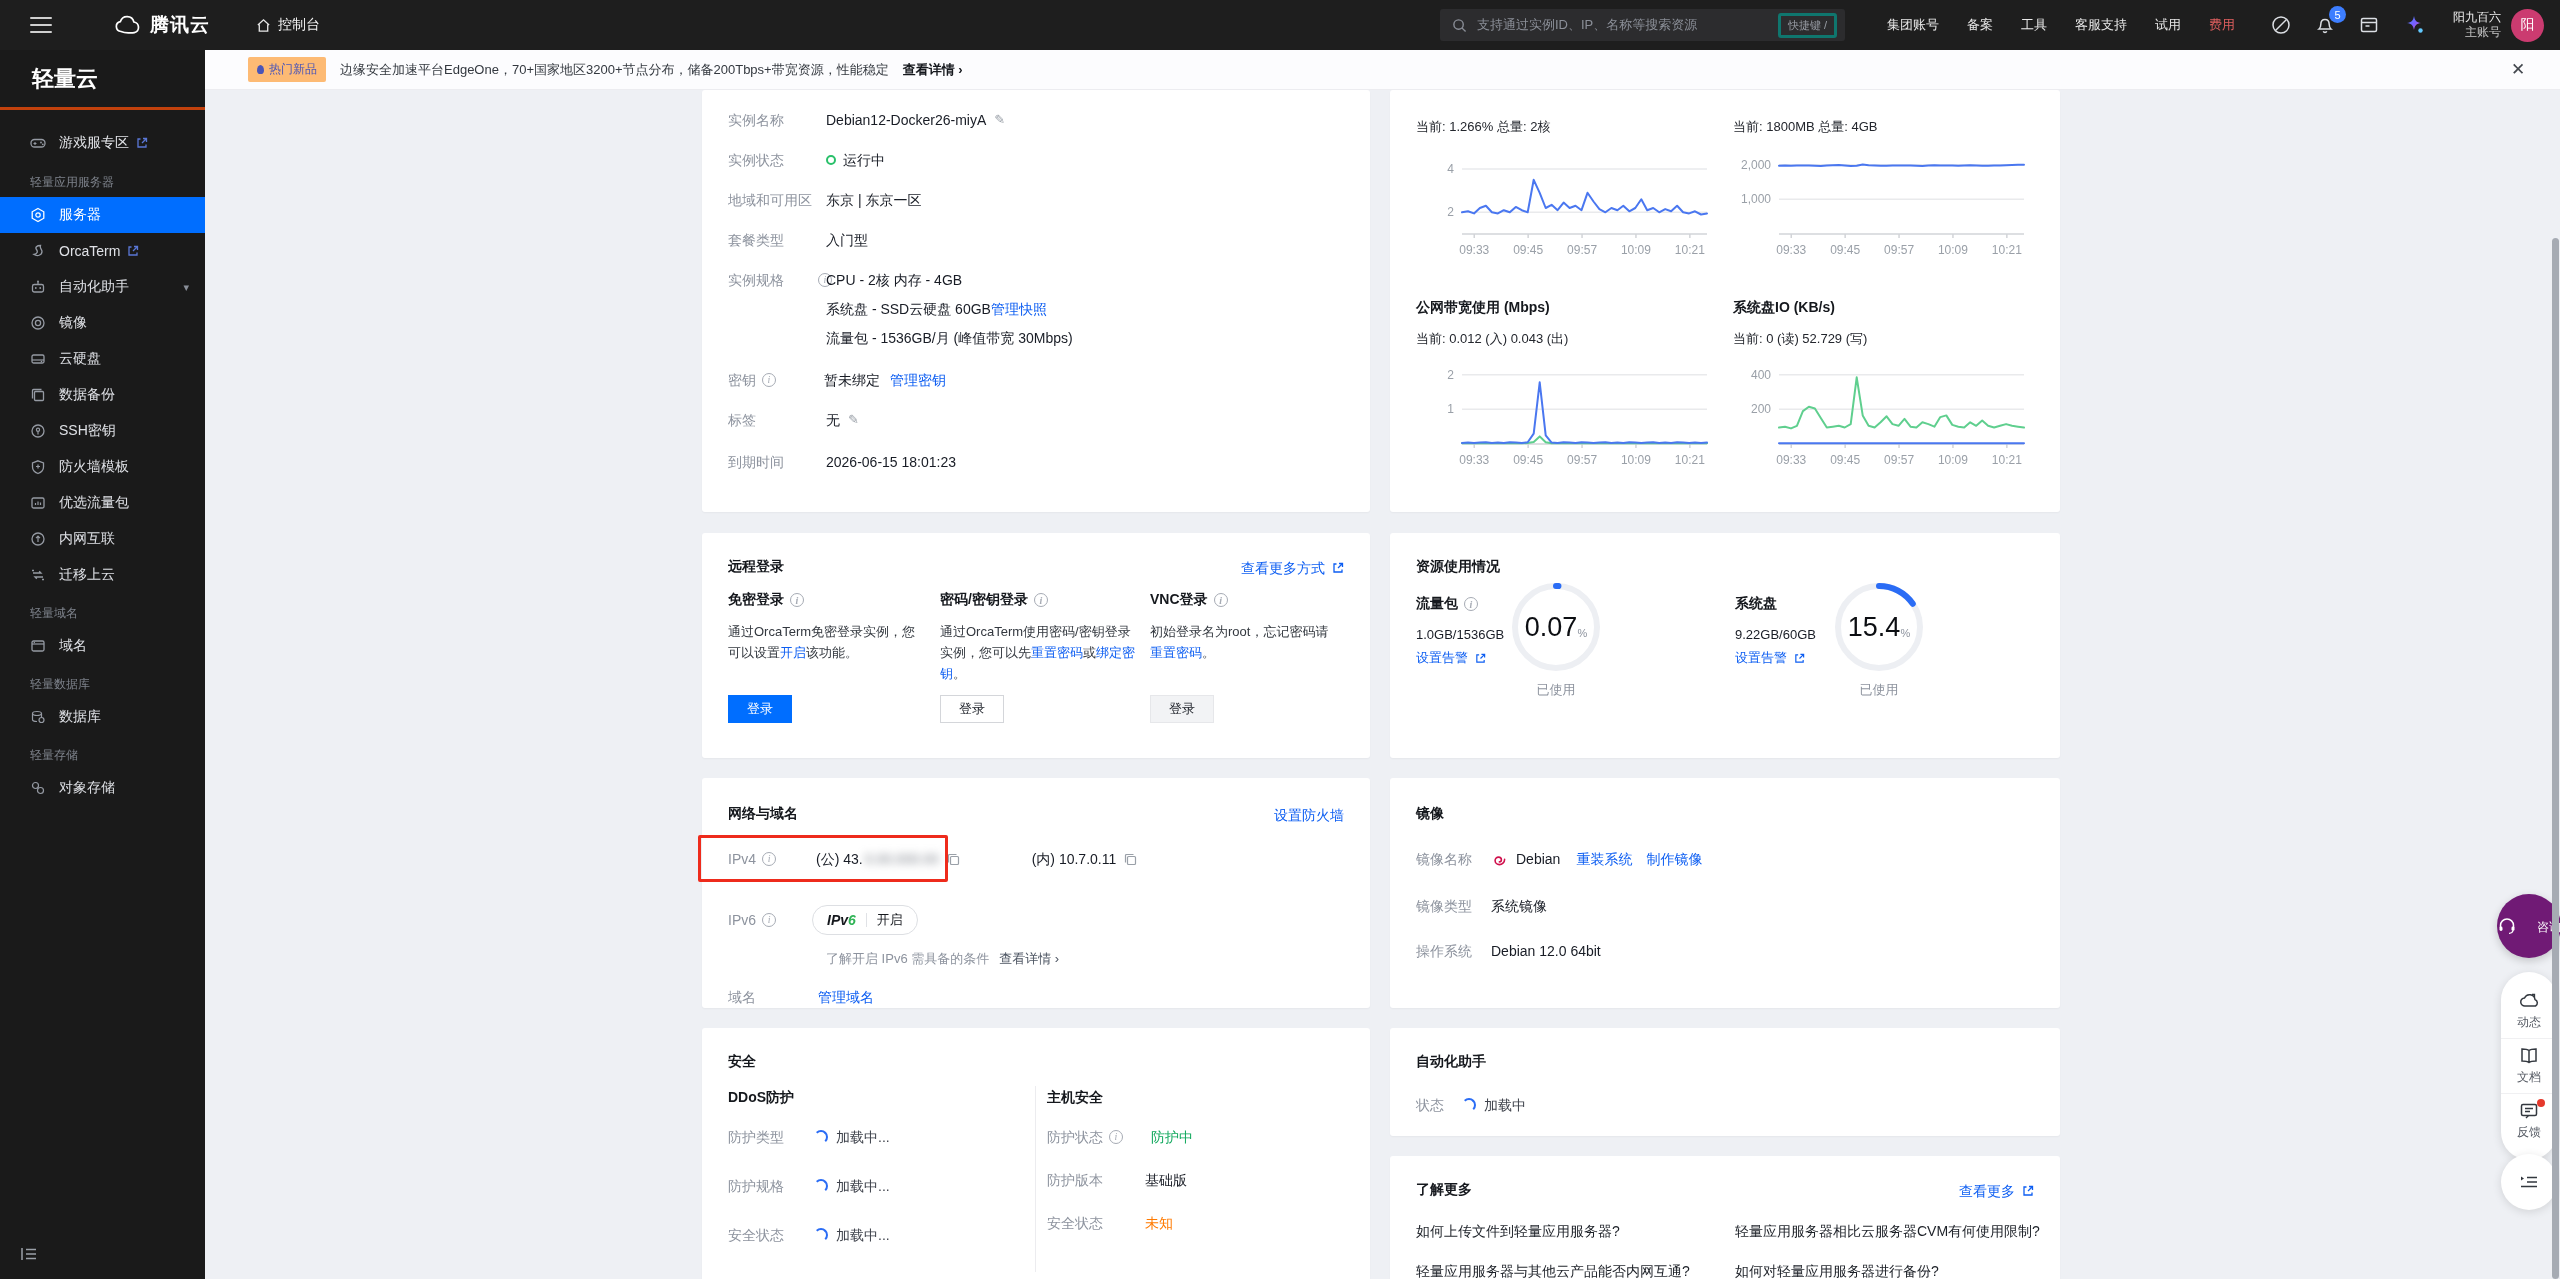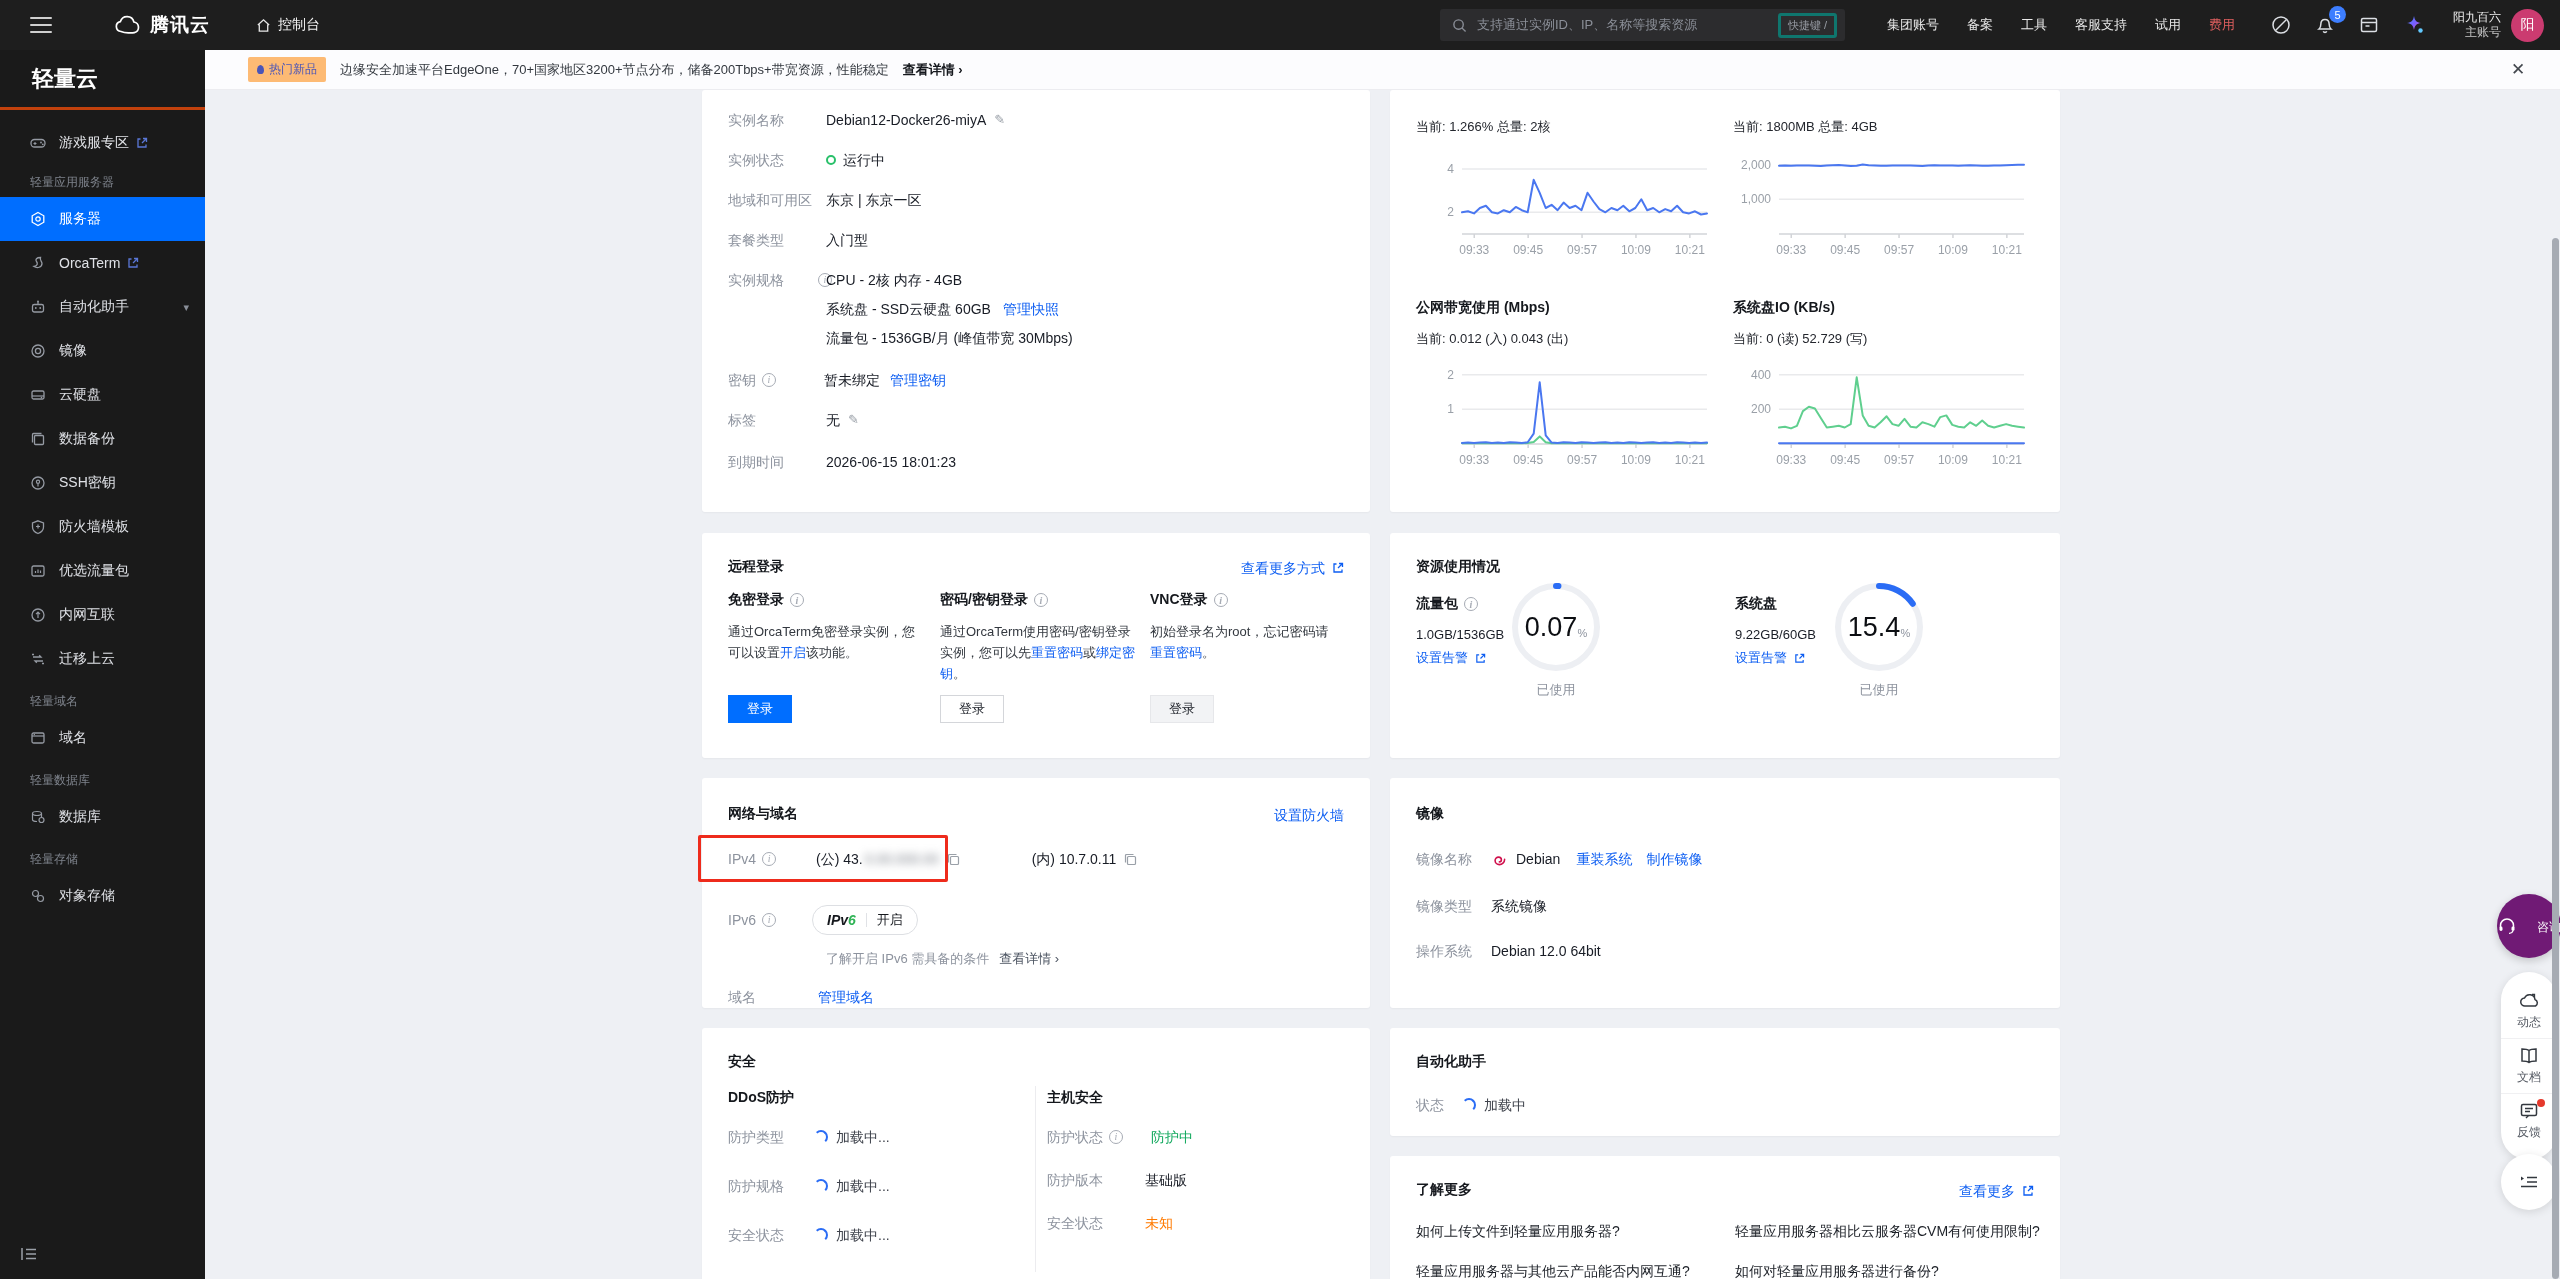--- a/index.html
+++ b/index.html
@@ -34,21 +34,21 @@
   .tb-user .n1 { color:#f0f0f0; }
   .tb-user .n2 { color:#c9c9c9; }
   .tb-avatar { width:33px; height:33px; border-radius:50%; background:#cb3b70; color:#fff; font-size:14px;
     display:flex; align-items:center; justify-content:center; cursor:pointer; }
 
   
   #sidebar { position:absolute; left:0; top:50px; width:205px; height:1229px; background:#1a1a1a; z-index:20; }
   .sb-title { color:#fff; font-size:22px; font-weight:bold; padding:14px 0 13px 32px; border-bottom:3px solid #c2410c; }
   .sb-game { display:flex; align-items:center; padding:10px 0 10px 30px; margin-top:14px; color:#e2e4e8; font-size:14px; cursor:pointer; }
   .sb-section { color:#7e838c; font-size:12px; padding:12px 0 6px 30px; }
-  .sb-item { display:flex; align-items:center; height:44px; padding-left:30px; color:#dfe1e6; font-size:14px; cursor:pointer; position:relative; }
+  .sb-item { display:flex; align-items:center; height:36px; padding-left:30px; color:#dfe1e6; font-size:14px; cursor:pointer; position:relative; }
   .sb-item.active { background:#006eff; color:#fff; }
   .sb-item .sb-ic { width:16px; height:16px; margin-right:13px; flex:none; display:flex; align-items:center; justify-content:center; }
   .sb-game .sb-ic { width:16px; height:16px; margin-right:13px; display:flex; align-items:center; }
   .ext-ic { margin-left:7px; display:flex; }
   .sb-chev { position:absolute; right:16px; color:#8a8f99; font-size:11px; }
   .sb-collapse { position:absolute; left:20px; bottom:14px; cursor:pointer; }
 
   
   #banner { position:absolute; left:205px; top:50px; width:2355px; height:40px; background:#fcfcfe;
     border-bottom:1px solid #ececf0; display:flex; align-items:center; z-index:10; }
@@ -411,21 +411,21 @@
       </div>
     <div class="row-abs" style="left:26px; top:181px;">
         <span class="lbl" style="width:84px;">实例规格</span>
         <span class="info-ic">i</span>
       </div>
     <div class="row-abs" style="left:124px; top:181px;">
         <span class="val">CPU - 2核 内存 - 4GB</span>
       </div>
     <div class="row-abs" style="left:124px; top:210px;">
         <span class="val">系统盘 - SSD云硬盘 60GB</span>
-      <span class="lnk" style="margin-left:12px;">管理快照</span>
+      <span class="lnk" style="">管理快照</span>
       </div>
     <div class="row-abs" style="left:124px; top:239px;">
         <span class="val">流量包 - 1536GB/月 (峰值带宽 30Mbps)</span>
       </div>
     <div class="row-abs" style="left:26px; top:281px;">
         <span class="lbl">密钥</span>
         <span class="info-ic">i</span>
       <span class="val" style="margin-left:48px;">暂未绑定</span>
       <span class="lnk" style="margin-left:10px;">管理密钥</span>
       </div>

